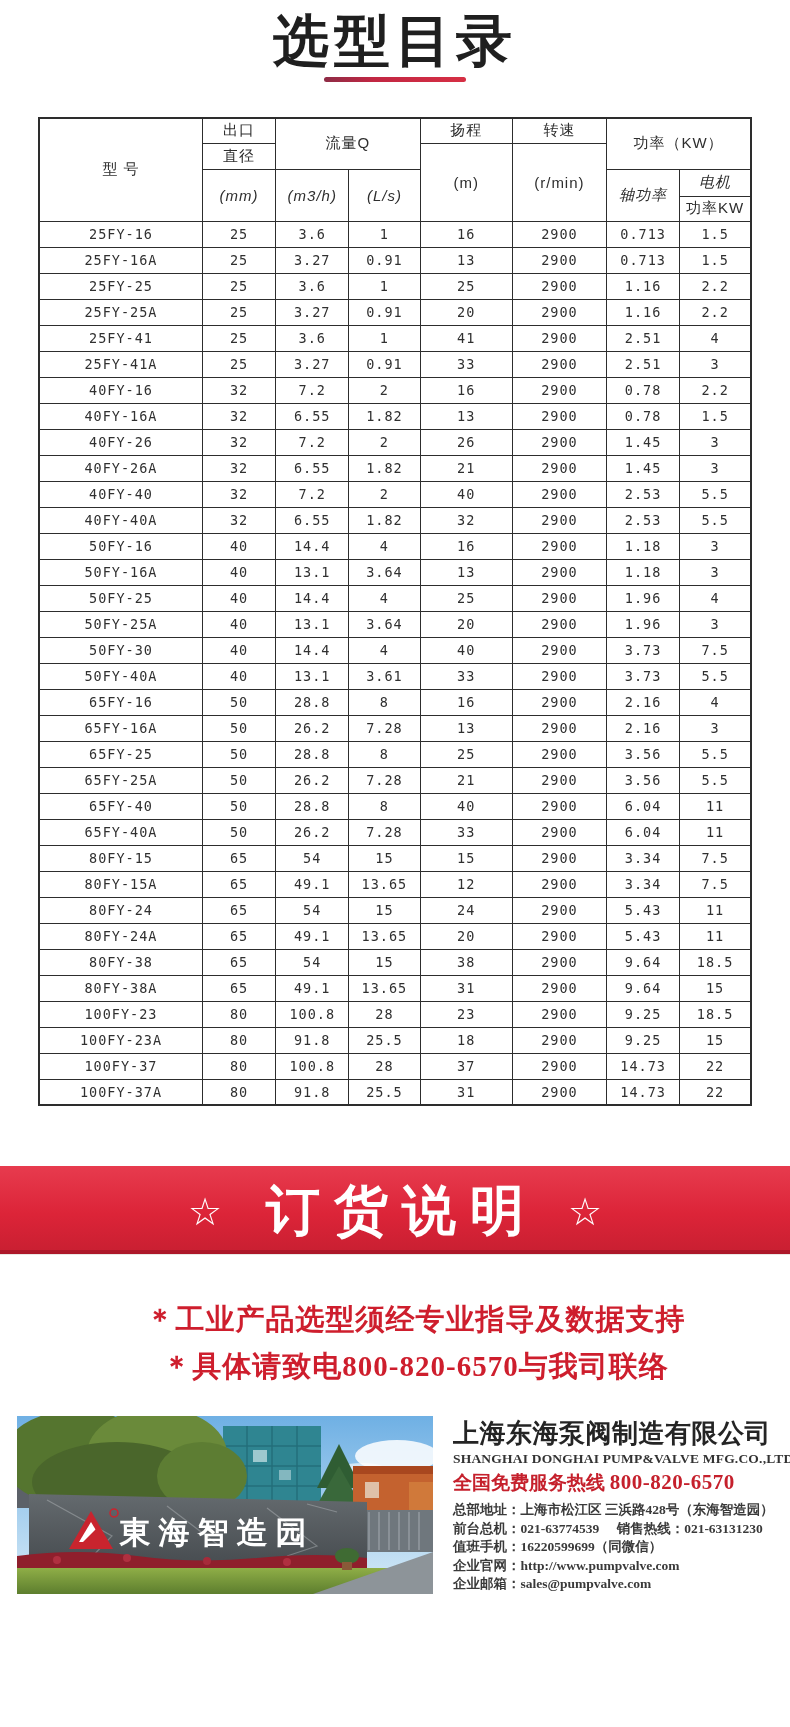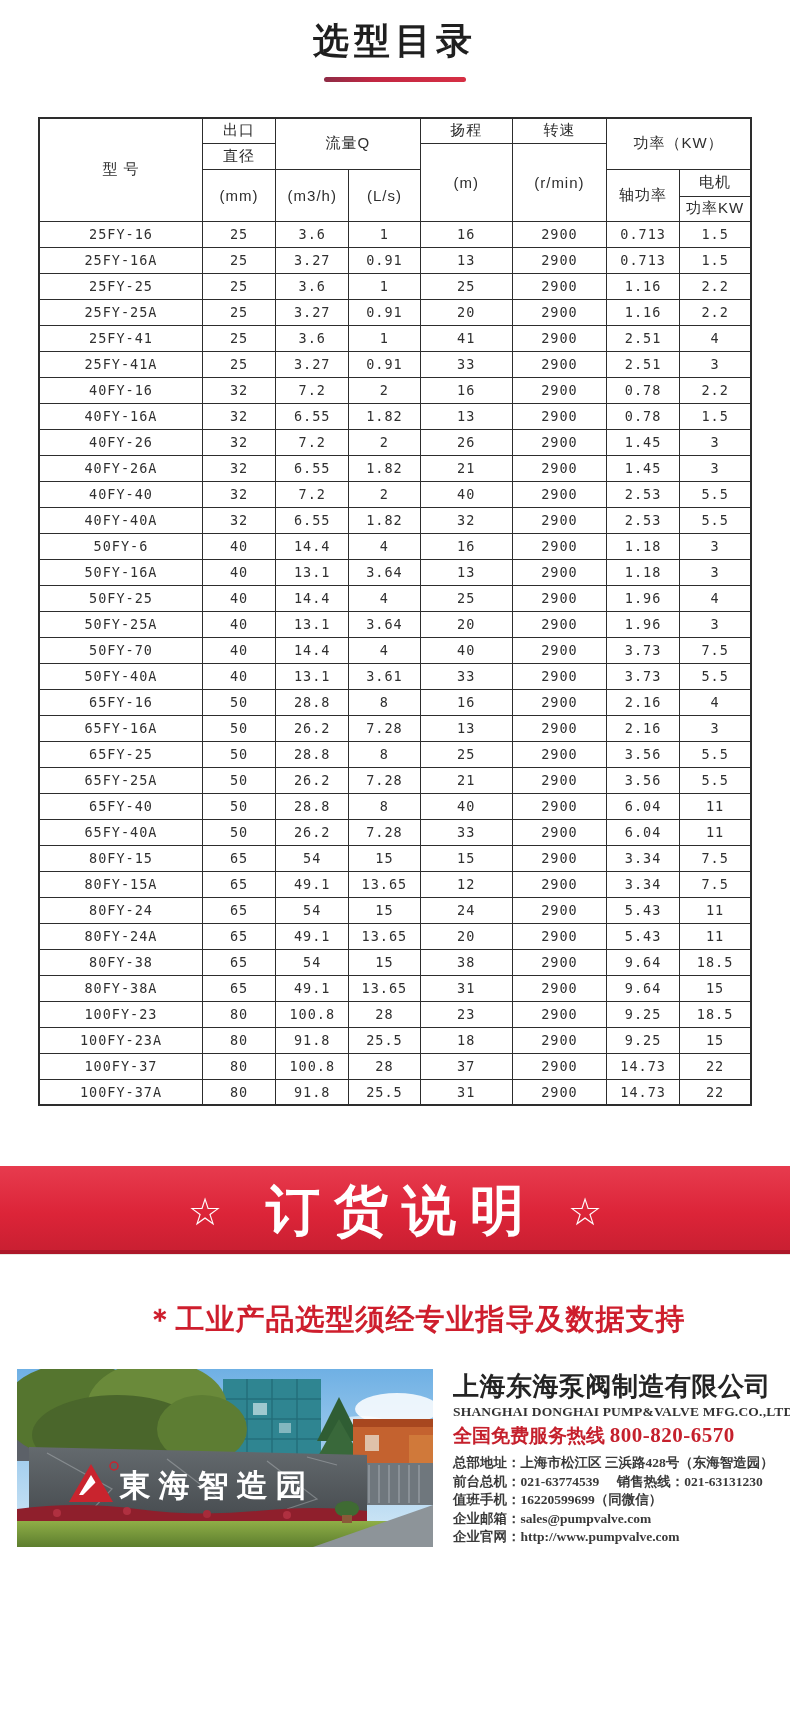--- a/index.html
+++ b/index.html
@@ -5,21 +5,21 @@
   * { margin: 0; padding: 0; box-sizing: border-box; }
   html, body { background: #ffffff; }
   .page {
     width: 790px; height: 1727px; margin: 0 auto; background: #ffffff;
     font-family: "Liberation Sans", sans-serif; color: #222; overflow: hidden;
     position: relative;
   }
   
   .title-wrap { padding-top: 18px; text-align: center; }
   .page-title {
-    font-size: 36px; line-height: 46px; font-weight: 900;
+    font-size: 56px; line-height: 46px; font-weight: 900;
     letter-spacing: 5px; color: #1f1f1f;
   }
   .title-underline {
     width: 142px; height: 5px; margin: 13px auto 0; border-radius: 3px;
     background: linear-gradient(90deg, #8e2c46 0%, #c22743 35%, #d62f44 100%);
   }
   
   table.spec {
     width: 714px; margin: 35px auto 0; border-collapse: collapse;
     border: 2px solid #2d2d2d; table-layout: fixed;
@@ -27,21 +27,21 @@
   table.spec th, table.spec td {
     border: 1px solid #2d2d2d; text-align: center; vertical-align: middle;
     color: #2e2e2e; font-weight: 400; padding: 0;
   }
   table.spec thead th {
     font-size: 15px; letter-spacing: 1px;
     font-family: "Liberation Sans", sans-serif;
   }
   table.spec thead tr.hr1 { height: 25px; }
   table.spec thead tr.hr2 { height: 26px; }
-  table.spec thead tr.hr3 { height: 27px; }
+  table.spec thead tr.hr3 { height: 27px; font-style: italic; }
   table.spec thead tr.hr4 { height: 25px; }
   table.spec tbody tr { height: 26px; }
   table.spec tbody td {
     font-family: "DejaVu Sans Mono", monospace;
     font-size: 13.5px; letter-spacing: 1px; color: #303030;
   }
   
   .footnote {
     margin: 40px 30px 0 29px; font-size: 14.5px; color: #343434;
     letter-spacing: 0.5px;
@@ -258,21 +258,21 @@
           <td>40FY-40A</td>
           <td>32</td>
           <td>6.55</td>
           <td>1.82</td>
           <td>32</td>
           <td>2900</td>
           <td>2.53</td>
           <td>5.5</td>
         </tr>
         <tr>
-          <td>50FY-6</td>
+          <td>50FY-16</td>
           <td>40</td>
           <td>14.4</td>
           <td>4</td>
           <td>16</td>
           <td>2900</td>
           <td>1.18</td>
           <td>3</td>
         </tr>
         <tr>
           <td>50FY-16A</td>
@@ -298,21 +298,21 @@
           <td>50FY-25A</td>
           <td>40</td>
           <td>13.1</td>
           <td>3.64</td>
           <td>20</td>
           <td>2900</td>
           <td>1.96</td>
           <td>3</td>
         </tr>
         <tr>
-          <td>50FY-70</td>
+          <td>50FY-30</td>
           <td>40</td>
           <td>14.4</td>
           <td>4</td>
           <td>40</td>
           <td>2900</td>
           <td>3.73</td>
           <td>7.5</td>
         </tr>
         <tr>
           <td>50FY-40A</td>
@@ -489,20 +489,21 @@
 
 
   <div class="order-banner">
     <span class="star">☆</span>
     <span class="banner-title">订货说明</span>
     <span class="star">☆</span>
   </div>
 
   <div class="order-notes">
     <p>＊工业产品选型须经专业指导及数据支持</p>
+    <p>＊具体请致电800-820-6570与我司联络</p>
   </div>
 
   <div class="company-block">
 
     <svg class="factory-photo" viewBox="0 0 416 178" xmlns="http://www.w3.org/2000/svg">
       <defs>
         <linearGradient id="sky" x1="0" y1="0" x2="0" y2="1">
           <stop offset="0" stop-color="#6fb0e4"></stop>
             <stop offset="1" stop-color="#d7ebf7"></stop>
         </linearGradient>
@@ -601,22 +602,22 @@
           <span class="lbl">总部地址：</span><span>上海市松江区 三浜路428号（东海智造园）</span>
         </div>
         <div class="contact-line">
           <span class="lbl">前台总机：</span><span>021-63774539</span><span class="sep"></span>
           <span class="lbl">销售热线：</span><span>021-63131230</span>
         </div>
         <div class="contact-line">
           <span class="lbl">值班手机：</span><span>16220599699（同微信）</span>
         </div>
         <div class="contact-line">
-          <span class="lbl">企业邮箱：</span><span>sales@pumpvalve.com</span>
+          <span class="lbl">企业官网：</span><span>http://www.pumpvalve.com</span>
         </div>
         <div class="contact-line">
-          <span class="lbl">企业官网：</span><span>http://www.pumpvalve.com</span>
+          <span class="lbl">企业邮箱：</span><span>sales@pumpvalve.com</span>
         </div>
       </div>
     </div>
   </div>
 
 </div>
 
 </body></html>

